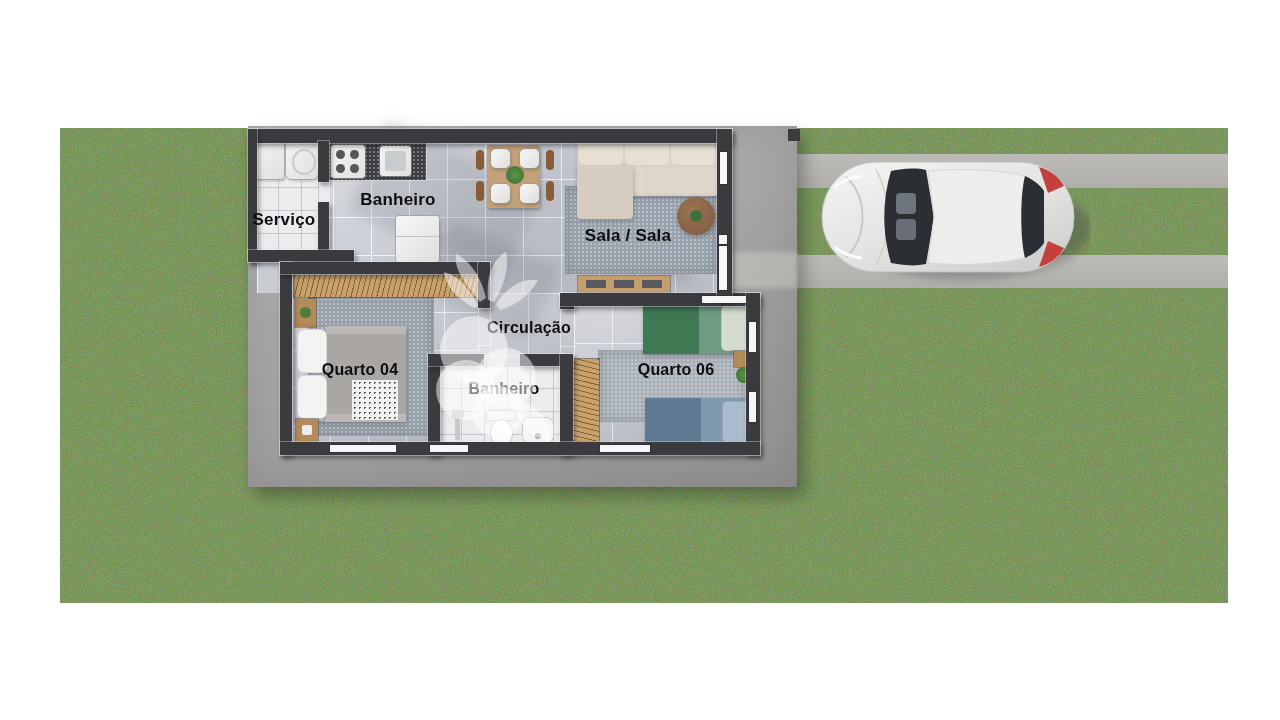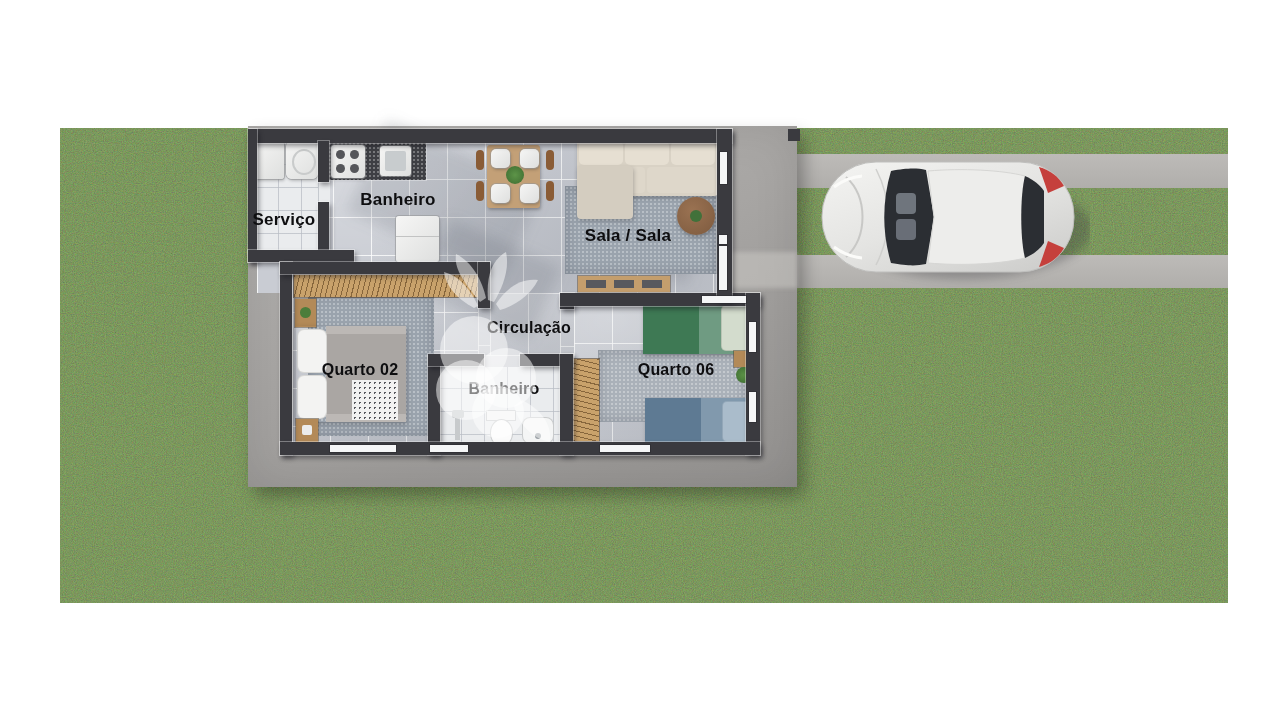--- a/index.html
+++ b/index.html
@@ -205,21 +205,21 @@
   <div class="sill" style="left:719px;top:246px;width:8px;height:44px;"></div>
   <div class="sill" style="left:749px;top:322px;width:7px;height:30px;"></div>
   <div class="sill" style="left:749px;top:392px;width:7px;height:30px;"></div>
   <div class="sill" style="left:330px;top:445px;width:66px;height:7px;"></div>
   <div class="sill" style="left:430px;top:445px;width:38px;height:7px;"></div>
   <div class="sill" style="left:600px;top:445px;width:50px;height:7px;"></div>
 
   <div class="room-label" style="left:284px;top:220px;font-size:17px;">Serviço</div>
   <div class="room-label" style="left:398px;top:200px;font-size:17px;">Banheiro</div>
   <div class="room-label" style="left:628px;top:236px;font-size:17px;">Sala / Sala</div>
-  <div class="room-label" style="left:360px;top:370px;font-size:16px;">Quarto 02</div>
+  <div class="room-label" style="left:360px;top:370px;font-size:16px;">Quarto 04</div>
   <div class="room-label" style="left:529px;top:328px;font-size:16px;">Circulação</div>
   <div class="room-label" style="left:504px;top:389px;font-size:16px;">Banheiro</div>
   <div class="room-label" style="left:676px;top:370px;font-size:16px;">Quarto 06</div>
 
   <svg style="position:absolute;left:812px;top:155px;" width="278" height="132" viewBox="0 0 278 132">
     <defs>
       <linearGradient id="carBody" x1="0" y1="0" x2="0.8" y2="1">
         <stop offset="0" stop-color="#f4f4f2"></stop>
           <stop offset="0.55" stop-color="#e4e4e2"></stop>
           <stop offset="1" stop-color="#cfcfcd"></stop>

